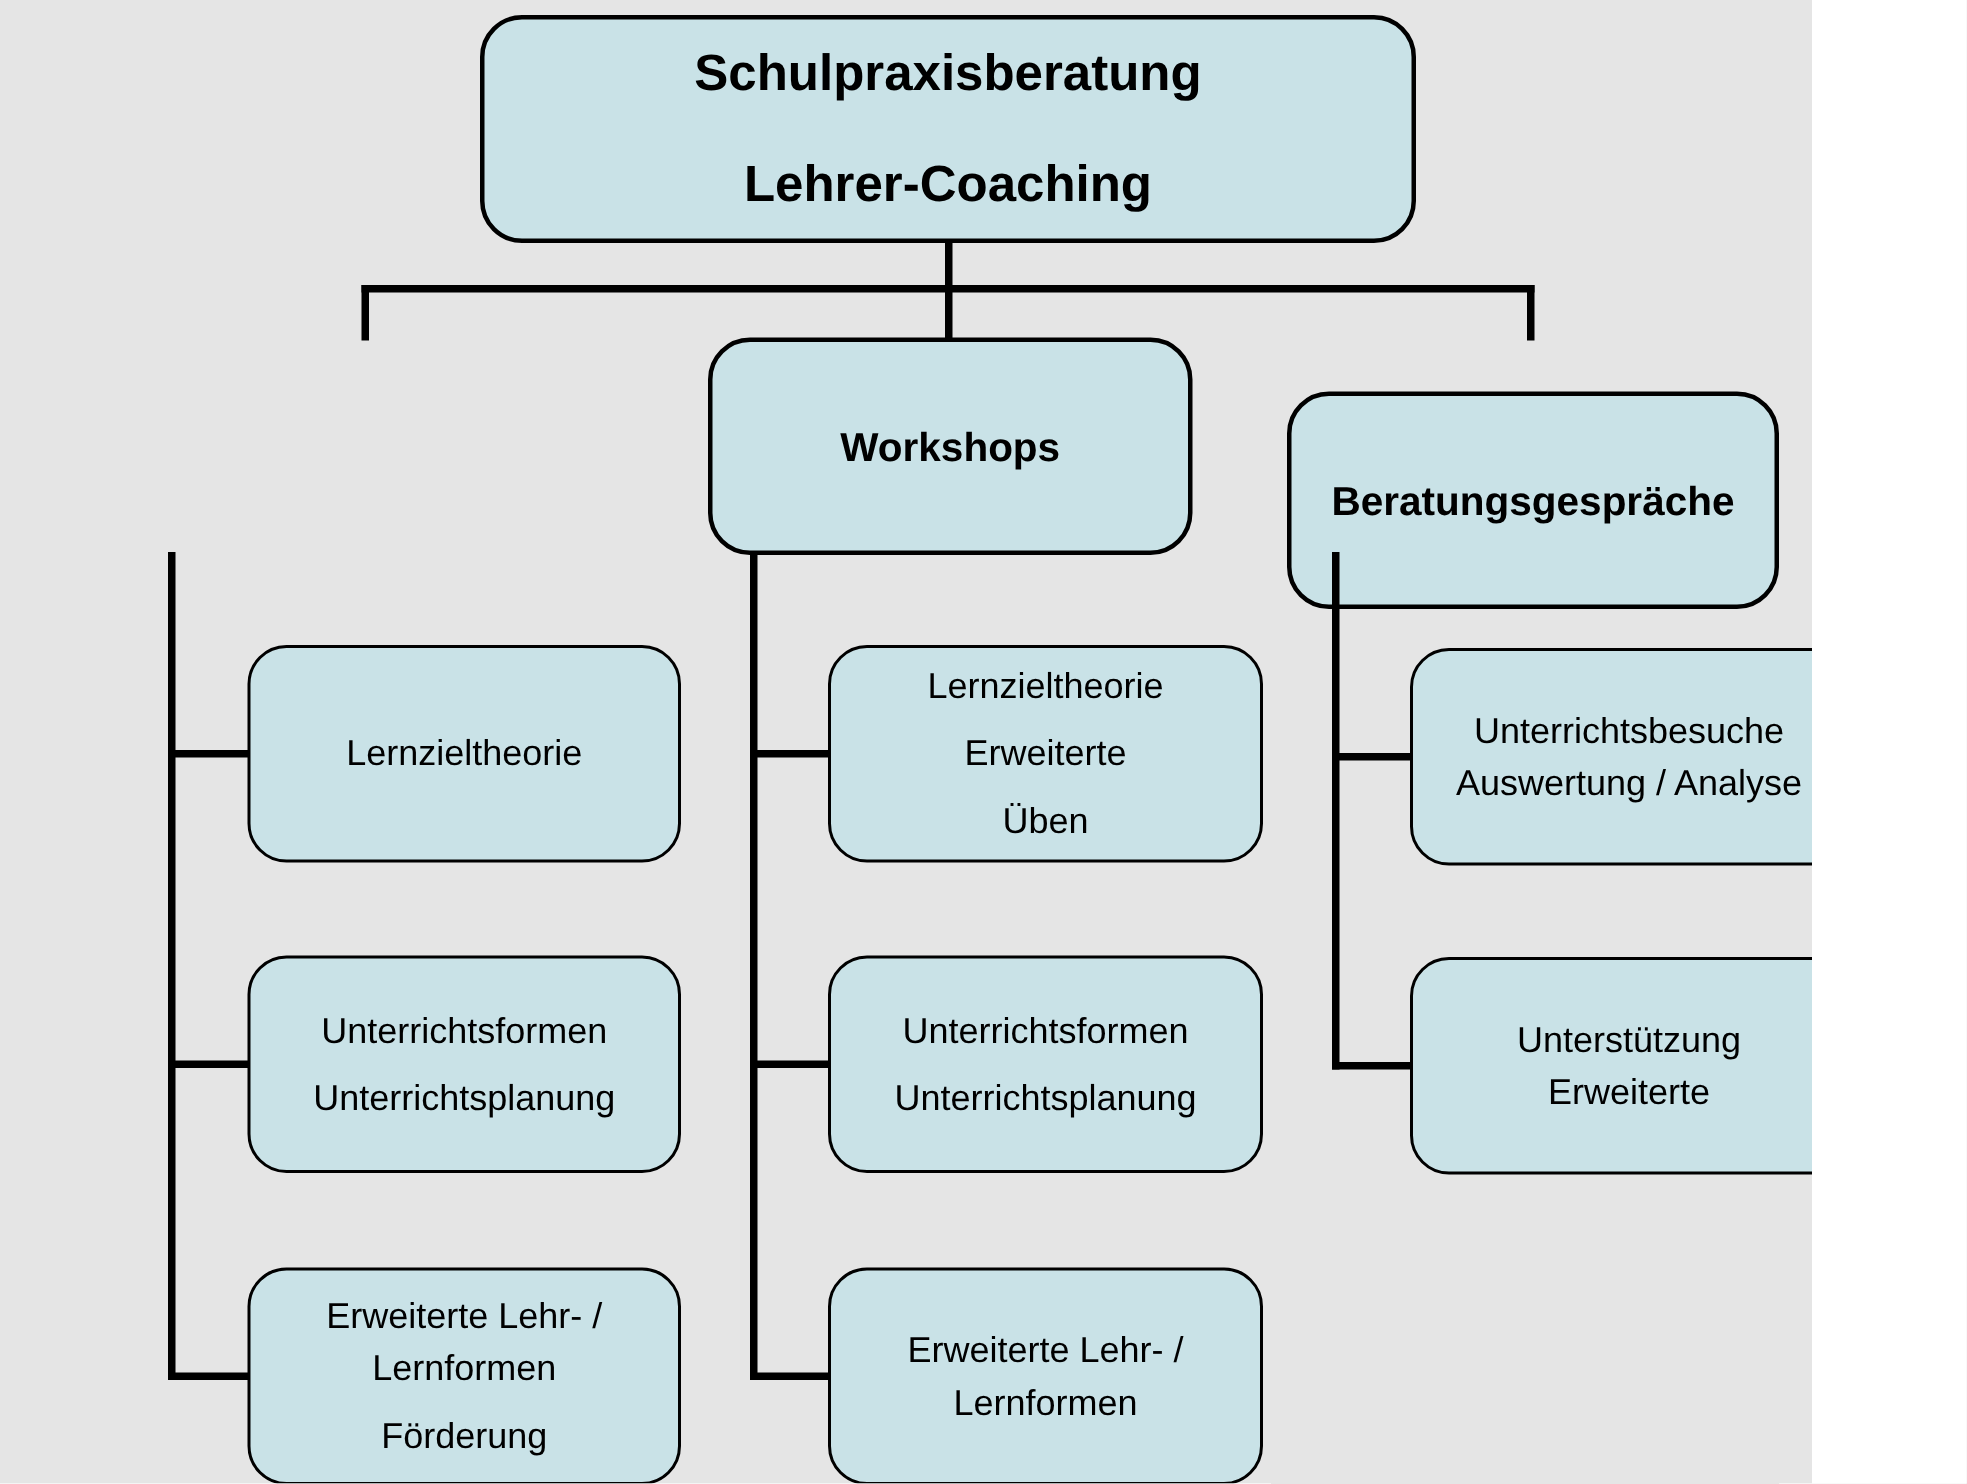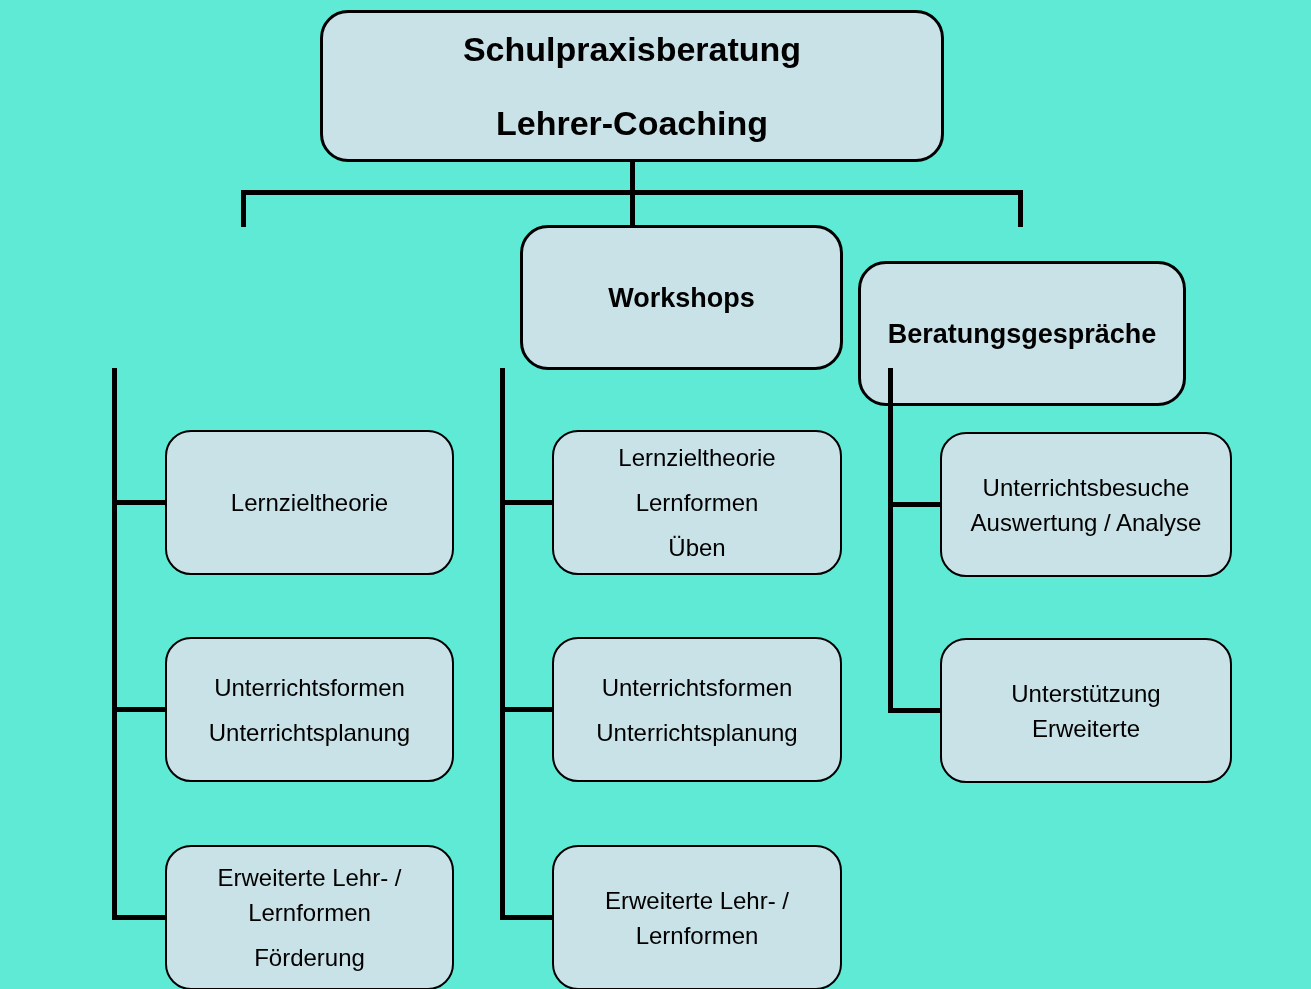--- a/index.html
+++ b/index.html
@@ -3,23 +3,23 @@
 <meta charset="utf-8">
 <style>
   html, body {
     margin: 0;
     padding: 0;
     background: #ffffff;
     font-family: "Liberation Sans", "DejaVu Sans", sans-serif;
   }
   #stage {
     position: relative;
-    width: 1311px;
+    width: 1208px;
     height: 989px;
-    background: #5eead4;
+    background: #e5e5e5;
     overflow: hidden;
   }
   .node {
     position: absolute;
     box-sizing: border-box;
     background: #c9e2e7;
     border: 3px solid #000000;
     border-radius: 28px;
     display: flex;
     flex-direction: column;
@@ -72,21 +72,21 @@
     <div class="root-title">Schulpraxisberatung
 Lehrer-Coaching</div>
   </div>
 
   <div class="line" style="left:630px; top:162px; width:5px; height:32px;"></div>
   <div class="line" style="left:241px; top:190px; width:782px; height:5px;"></div>
   <div class="line" style="left:241px; top:190px; width:5px; height:37px;"></div>
   <div class="line" style="left:630px; top:190px; width:5px; height:37px;"></div>
   <div class="line" style="left:1018px; top:190px; width:5px; height:37px;"></div>
 
-  <div class="node cat-node" style="left:472px; width:323px;margin-left:48px;">
+  <div class="node cat-node" style="left:472px; width:323px;">
     <div class="cat-title">Workshops</div>
   </div>
   <div class="node cat-node" style="left:858px; width:328px;margin-top:36px;">
     <div class="cat-title">Beratungsgespräche</div>
   </div>
 
   <div class="line" style="left:112px; top:368px; width:5px; height:552px;"></div>
   <div class="line" style="left:112px; top:500px; width:55px; height:5px;"></div>
   <div class="line" style="left:112px; top:707px; width:55px; height:5px;"></div>
   <div class="line" style="left:112px; top:915px; width:55px; height:5px;"></div>
@@ -107,21 +107,21 @@
     <p>Unterrichtsformen</p>
     <p>Unterrichtsplanung</p>
   </div>
   <div class="node child-node" style="left:165px; top:845px; width:289px;">
     <p>Erweiterte Lehr- / Lernformen</p>
     <p>Förderung</p>
   </div>
 
   <div class="node child-node" style="left:552px; top:430px; width:290px;">
     <p>Lernzieltheorie</p>
-    <p>Lernformen</p>
+    <p>Erweiterte</p>
     <p>Üben</p>
   </div>
   <div class="node child-node" style="left:552px; top:637px; width:290px;">
     <p>Unterrichtsformen</p>
     <p>Unterrichtsplanung</p>
   </div>
   <div class="node child-node" style="left:552px; top:845px; width:290px;">
     <p>Erweiterte Lehr- / Lernformen</p>
   </div>
 

